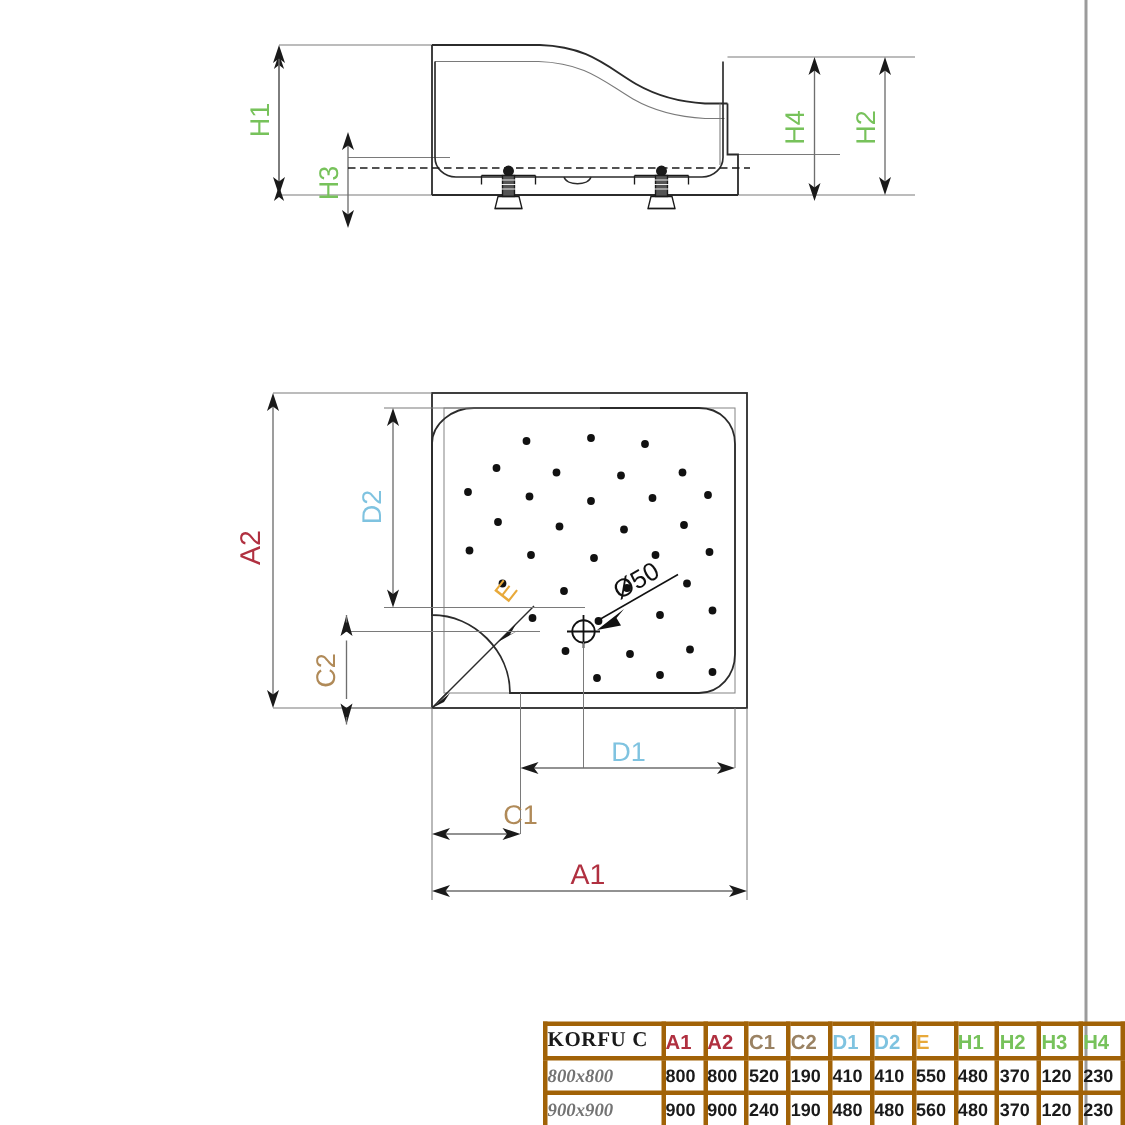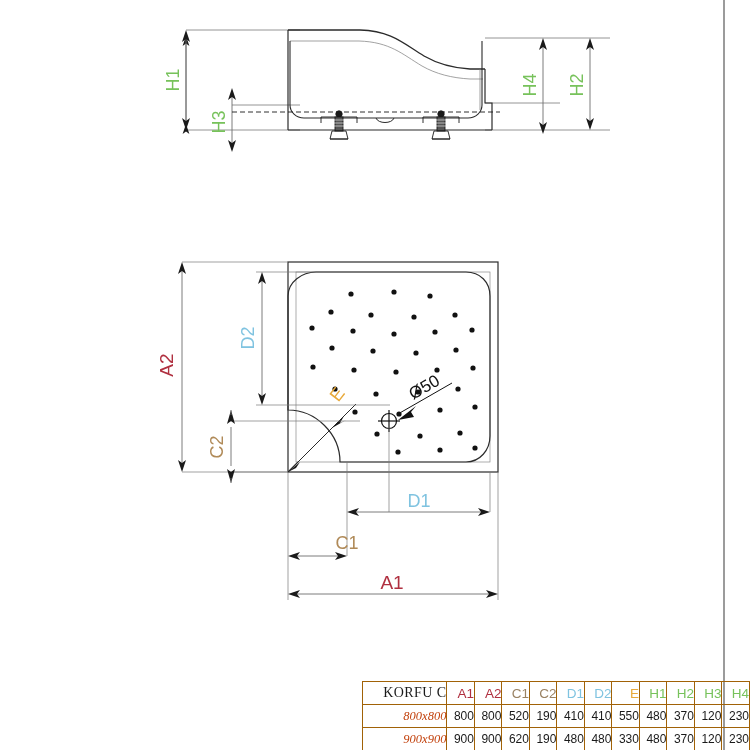--- a/index.html
+++ b/index.html
@@ -32,45 +32,45 @@
   }
   
   #spec-table {
     position: absolute;
     left: 362px;
     top: 681px;
     border-collapse: collapse;
     font-family: "Liberation Sans", sans-serif;
   }
   #spec-table td, #spec-table th {
-    border: 1px solid #a16207;
-    text-align: right;
+    border: 3px solid #a16207;
+    text-align: left;
     vertical-align: middle;
     padding: 0;
-    font-weight: normal;
+    font-weight: bold;
   }
   #spec-table tr { height: 23px; }
   .hdr-name {
     font-family: "Liberation Serif", serif;
     font-weight: bold;
     font-size: 14px;
     color: #1a1a1a;
     letter-spacing: .4px;
     width: 86px;
   }
   .hdr-col {
     font-size: 13.5px;
     width: 27px;
   }
   .row-name {
     font-family: "Liberation Serif", serif;
     font-weight: bold;
     font-style: italic;
     font-size: 12.5px;
-    color: #c2410c;
+    color: #737373;
   }
   .cell-val {
     font-size: 12px;
     color: #1a1a1a;
     margin-left: 34px;
   }
   .lbl { font-family: "Liberation Sans", sans-serif; }
 </style>
 </head>
 <body>
@@ -358,25 +358,25 @@
         <td class="cell-val">550</td>
         <td class="cell-val">480</td>
         <td class="cell-val">370</td>
         <td class="cell-val">120</td>
         <td class="cell-val">230</td>
       </tr>
       <tr>
         <td class="row-name">900x900</td>
         <td class="cell-val">900</td>
         <td class="cell-val">900</td>
-        <td class="cell-val">620</td>
+        <td class="cell-val">240</td>
         <td class="cell-val">190</td>
         <td class="cell-val">480</td>
         <td class="cell-val">480</td>
-        <td class="cell-val">330</td>
+        <td class="cell-val">560</td>
         <td class="cell-val">480</td>
         <td class="cell-val">370</td>
         <td class="cell-val">120</td>
         <td class="cell-val">230</td>
       </tr>
     </tbody>
   </table>
 
 </div>
 

